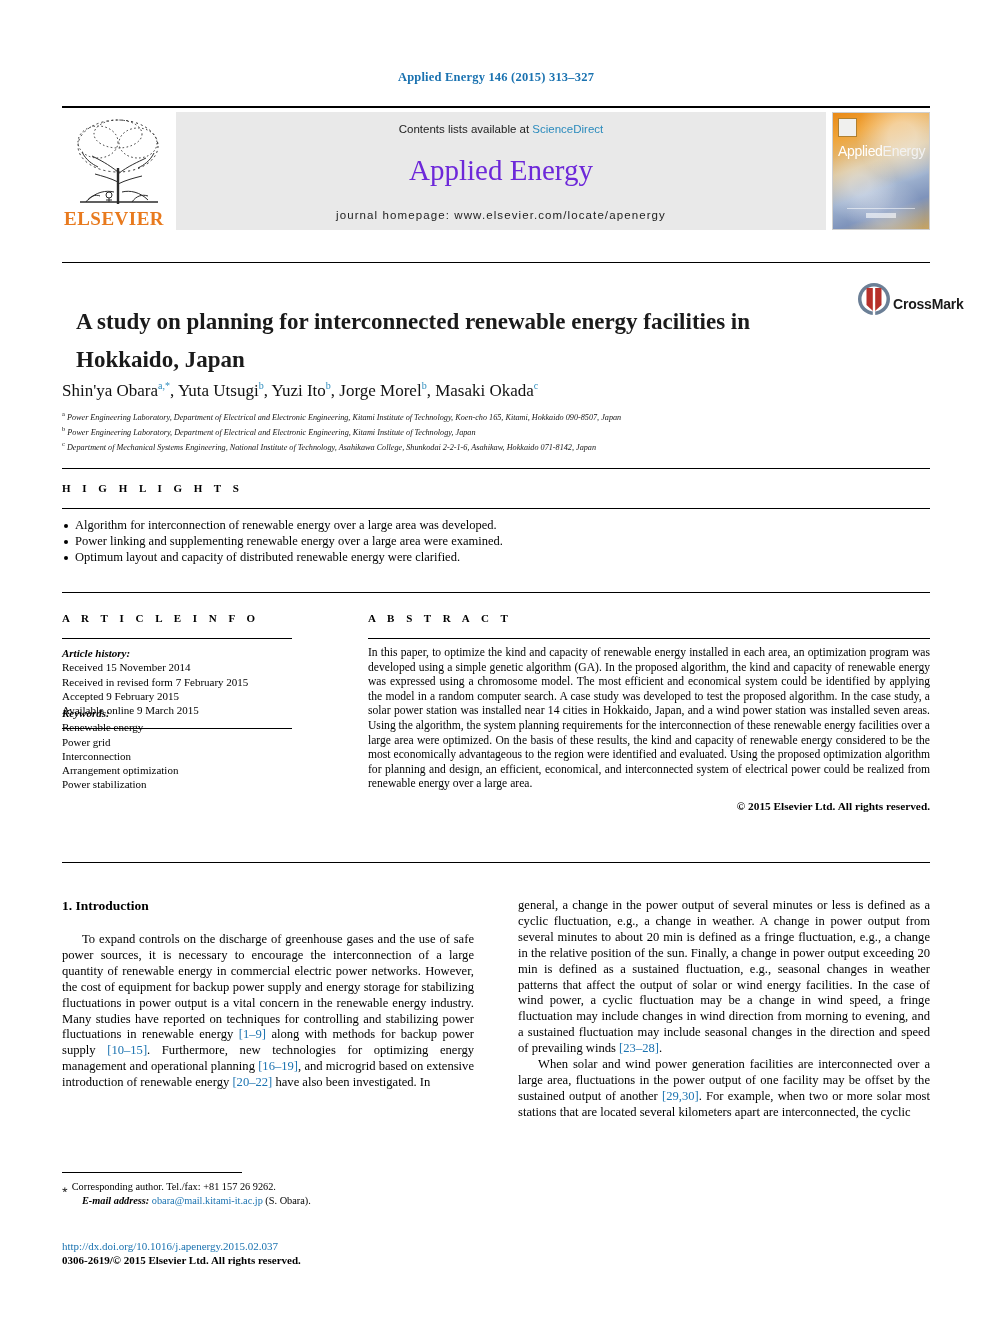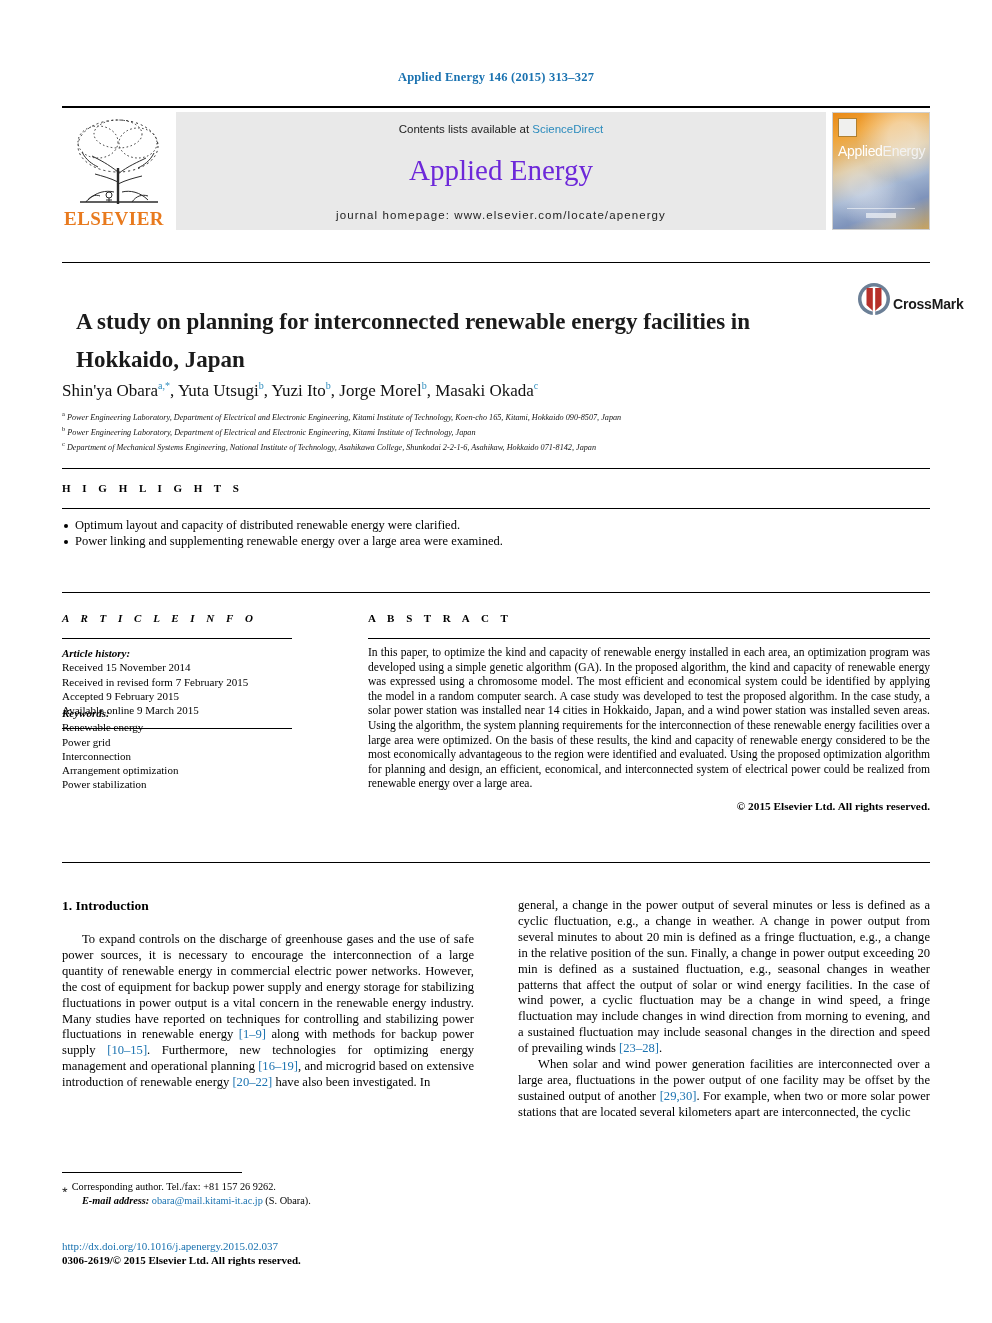--- a/index.html
+++ b/index.html
@@ -238,21 +238,20 @@
     border-top: 1px solid #000;
   }
 
   
   .info-head {
     position: absolute;
     left: 62px; top: 612px;
     font-size: 11px;
     font-weight: bold;
     letter-spacing: 4.5px;
-    font-style: italic;
   }
   .abs-head {
     position: absolute;
     left: 368px; top: 612px;
     font-size: 11px;
     font-weight: bold;
     letter-spacing: 4.5px;
   }
   .info-rule {
     position: absolute;
@@ -432,22 +431,23 @@
   <div class="affils">
     <div><sup>a</sup> <span>Power Engineering Laboratory, Department of Electrical and Electronic Engineering, Kitami Institute of Technology, Koen-cho 165, Kitami, Hokkaido 090-8507, Japan</span></div>
     <div><sup>b</sup> <span>Power Engineering Laboratory, Department of Electrical and Electronic Engineering, Kitami Institute of Technology, Japan</span></div>
     <div><sup>c</sup> <span>Department of Mechanical Systems Engineering, National Institute of Technology, Asahikawa College, Shunkodai 2-2-1-6, Asahikaw, Hokkaido 071-8142, Japan</span></div>
   </div>
 
   <div class="hl-rule-top"></div>
   <div class="hl-head">H I G H L I G H T S</div>
   <div class="hl-rule-mid"></div>
   <div class="hl-list">
+    <div>Algorithm for interconnection of renewable energy over a large area was developed.</div>
+    <div>Power linking and supplementing renewable energy over a large area were examined.</div>
     <div>Optimum layout and capacity of distributed renewable energy were clarified.</div>
-    <div>Power linking and supplementing renewable energy over a large area were examined.</div>
   </div>
   <div class="hl-rule-bot"></div>
 
   <div class="info-head">A R T I C L E    I N F O</div>
   <div class="info-rule"></div>
   <div class="history">
     <div class="sec-label">Article history:</div>
     <div>Received 15 November 2014</div>
     <div>Received in revised form 7 February 2015</div>
     <div>Accepted 9 February 2015</div>
@@ -472,21 +472,21 @@
 
   <div class="body-rule"></div>
 
   <div class="col-left">
     <h2 class="sec-title">1. Introduction</h2>
     <p class="body-p"><span>To expand controls on the discharge of greenhouse gases and the use of safe power sources, it is necessary to encourage the interconnection of a large quantity of renewable energy in commercial electric power networks. However, the cost of equipment for backup power supply and energy storage for stabilizing fluctuations in power output is a vital concern in the renewable energy industry. Many studies have reported on techniques for controlling and stabilizing power fluctuations in renewable energy </span><span class="lnk">[1–9]</span><span> along with methods for backup power supply </span><span class="lnk">[10–15]</span><span>. Furthermore, new technologies for optimizing energy management and operational planning </span><span class="lnk">[16–19]</span><span>, and microgrid based on extensive introduction of renewable energy </span><span class="lnk">[20–22]</span><span> have also been investigated. In</span></p>
   </div>
 
   <div class="col-right">
     <p class="body-p" style="text-indent:0"><span>general, a change in the power output of several minutes or less is defined as a cyclic fluctuation, e.g., a change in weather. A change in power output from several minutes to about 20 min is defined as a fringe fluctuation, e.g., a change in the relative position of the sun. Finally, a change in power output exceeding 20 min is defined as a sustained fluctuation, e.g., seasonal changes in weather patterns that affect the output of solar or wind energy facilities. In the case of wind power, a cyclic fluctuation may be a change in wind speed, a fringe fluctuation may include changes in wind direction from morning to evening, and a sustained fluctuation may include seasonal changes in the direction and speed of prevailing winds </span><span class="lnk">[23–28]</span><span>.</span></p>
-    <p class="body-p"><span>When solar and wind power generation facilities are interconnected over a large area, fluctuations in the power output of one facility may be offset by the sustained output of another </span><span class="lnk">[29,30]</span><span>. For example, when two or more solar power stations that are located several kilometers apart are interconnected, the cyclic</span></p>
+    <p class="body-p"><span>When solar and wind power generation facilities are interconnected over a large area, fluctuations in the power output of one facility may be offset by the sustained output of another </span><span class="lnk">[29,30]</span><span>. For example, when two or more solar most stations that are located several kilometers apart are interconnected, the cyclic</span></p>
   </div>
 
   <div class="foot-rule"></div>
   <div class="footnote">
     <div><span class="star">⁎</span><span>Corresponding author. Tel./fax: +81 157 26 9262.</span></div>
     <div class="indent"><span class="sec-label">E-mail address:</span> <span class="lnk">obara@mail.kitami-it.ac.jp</span> <span>(S. Obara).</span></div>
   </div>
 
   <div class="footer-block">
     <div class="doi">http://dx.doi.org/10.1016/j.apenergy.2015.02.037</div>

